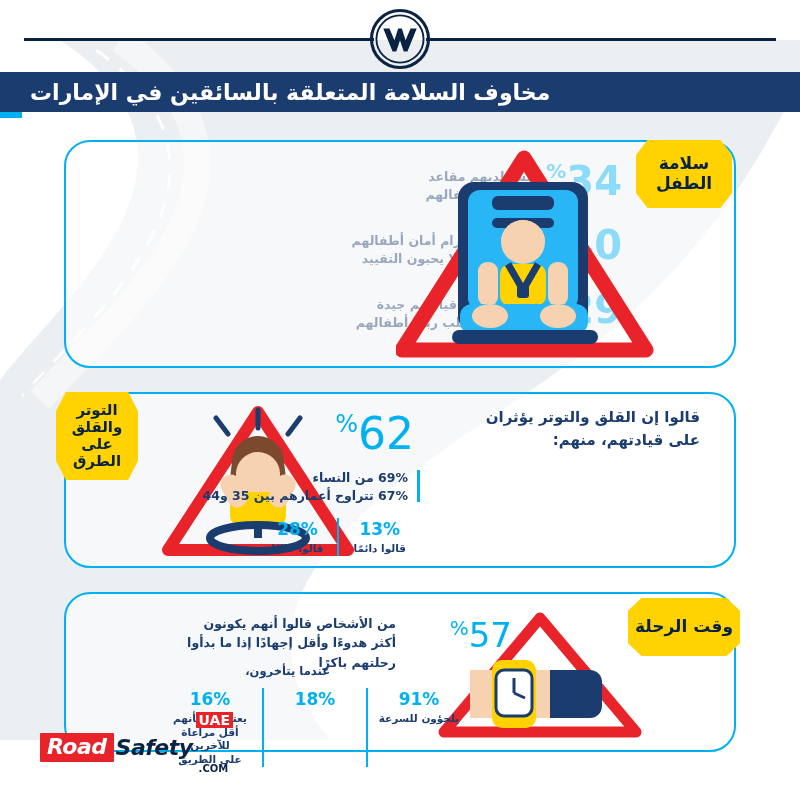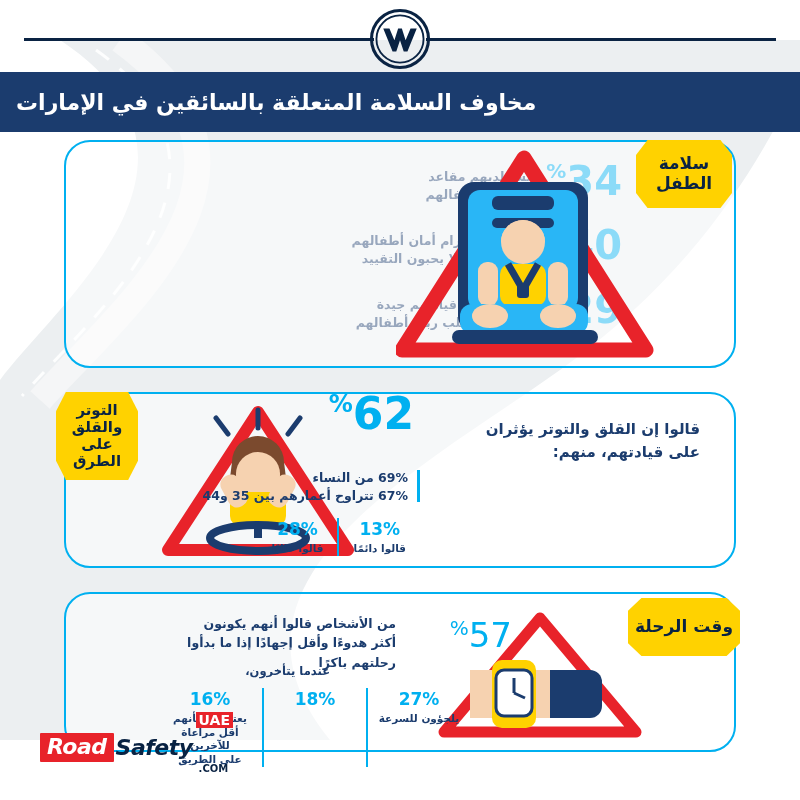--- a/index.html
+++ b/index.html
@@ -40,26 +40,26 @@
     position: absolute;
     top: 38px;
     height: 3px;
     background: #0a2343;
   }
   .hdr-line.left { left: 24px; width: 350px; }
   .hdr-line.right { right: 24px; width: 350px; }
   .title-band {
     position: absolute;
     left: 0; top: 72px;
-    width: 800px; height: 60px;
+    width: 800px; height: 40px;
     background: #1b3c6e;
     display: flex;
     align-items: center;
     justify-content: flex-end;
-    padding-left: 16px;
+    padding-left: 30px;
     padding-right: 40px;
   }
   .title-band .title {
     color: #ffffff;
     font-size: 22px;
     font-weight: bold;
     letter-spacing: 0px;
     white-space: nowrap;
   }
   .title-accent {
@@ -121,31 +121,31 @@
     white-space: nowrap;
   }
   .stat-num .pc { font-size: 20px; vertical-align: top; }
 
   
   .illus { position: absolute; z-index: 4; }
 
   
   #stress-head {
     position: absolute;
-    right: 100px; top: 418px;
+    right: 100px; top: 406px;
     text-align: right;
     z-index: 4;
   }
   #stress-head .line1 {
     color: #1b3c6e; font-size: 15px; font-weight: bold; line-height: 1.5;
   }
   #stress-pct {
     position: absolute;
-    right: 386px; top: 392px;
-    font-size: 44px; color: #00b0f0; font-weight: bold; line-height: 1;
+    right: 386px; top: 412px;
+    font-size: 44px; color: #00b0f0; font-weight: normal; line-height: 1;
     z-index: 4;
     text-align: center;
   }
   #stress-pct .pc { font-size: 24px; vertical-align: top; }
   .stress-sub {
     position: absolute;
     right: 392px;
     color: #1b3c6e;
     font-size: 12.5px;
     font-weight: bold;
@@ -374,21 +374,21 @@
   <div id="trip-pct"><span class="pc">%</span><span>57</span></div>
 
   <div id="trip-text" style="white-space:pre-line;">من الأشخاص قالوا أنهم يكونون
 أكثر هدوءًا وأقل إجهادًا إذا ما بدأوا
 رحلتهم باكرًا</div>
 
   <div id="trip-when">عندما يتأخرون،</div>
 
   <div class="triple" id="trip-triple">
     <div class="cell">
-      <div class="n">27%</div>
+      <div class="n">91%</div>
       <div class="l" style="white-space:pre-line;">يلجؤون للسرعة</div>
     </div>
     <div class="cell">
       <div class="n">18%</div>
     </div>
     <div class="cell">
       <div class="n">16%</div>
       <div class="l" style="white-space:pre-line;text-align:center;">يعترفون بأنهم
 أقل مراعاة للآخرين
 على الطريق</div>

